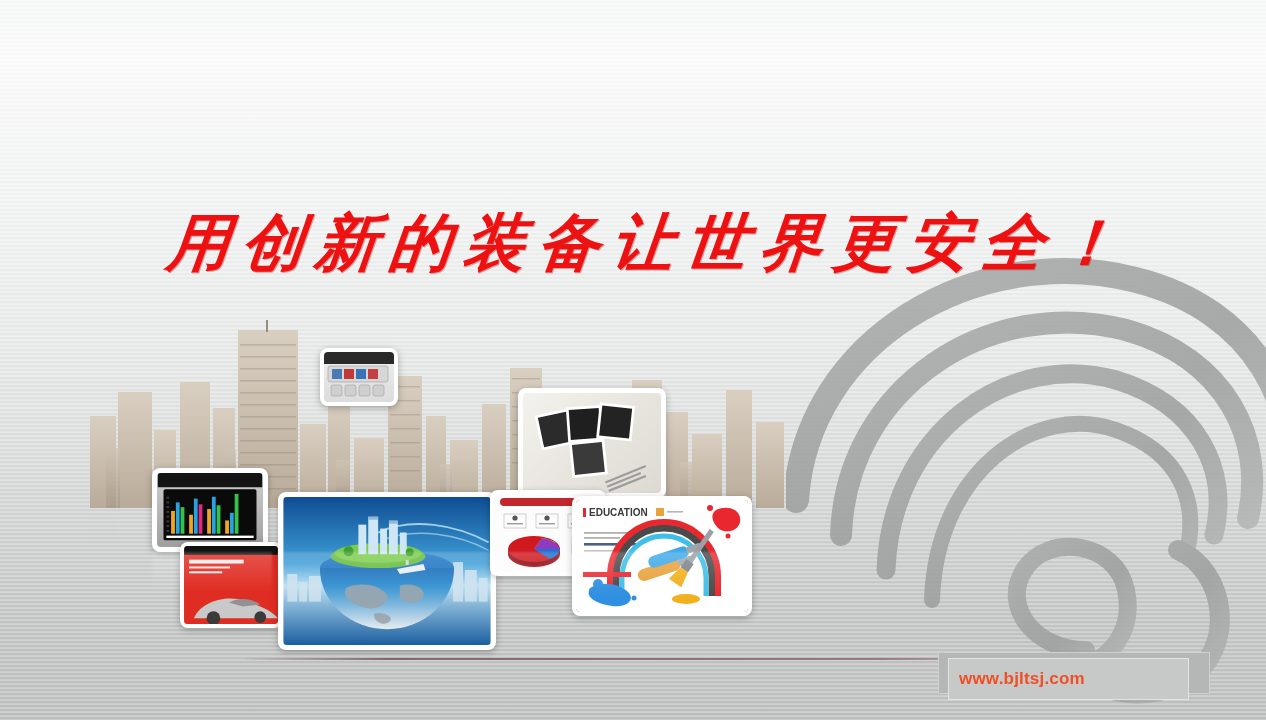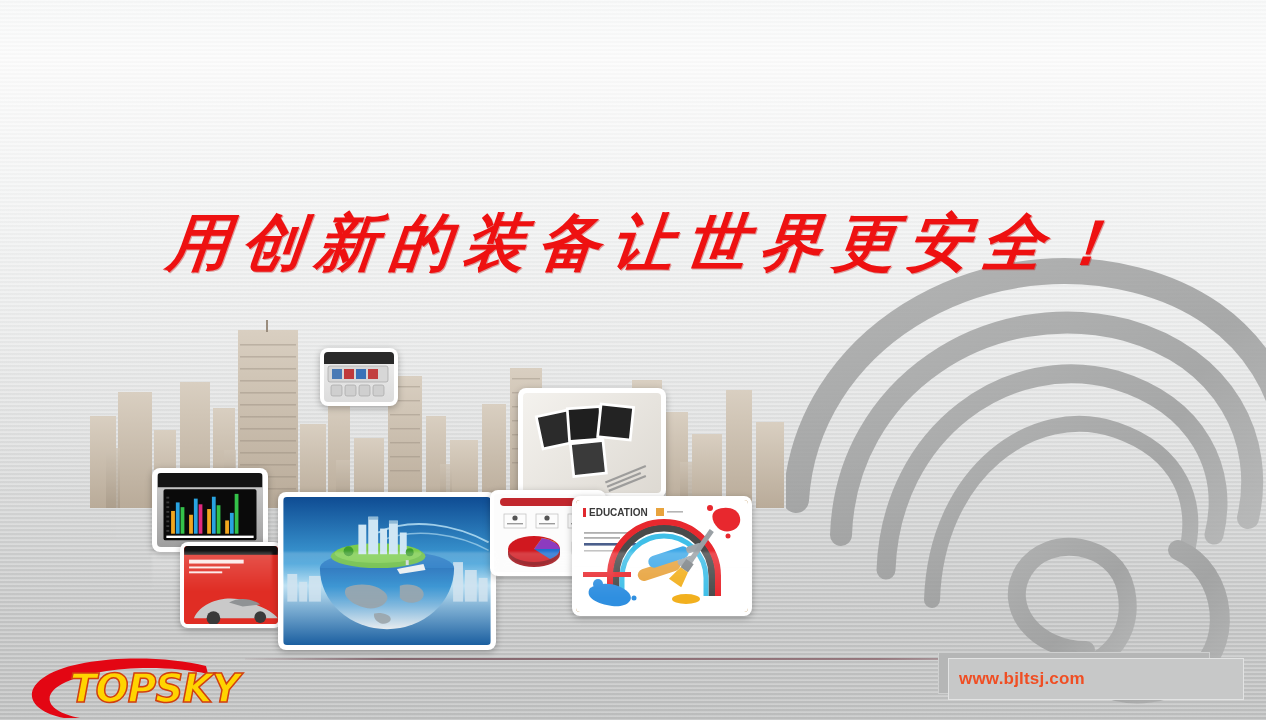--- a/index.html
+++ b/index.html
@@ -110,21 +110,21 @@
     position: absolute;
     left: 938px; top: 652px;
     width: 272px; height: 42px;
     background: #b5b6b6;
     border: 1px solid #cfd0d0;
     box-sizing: border-box;
   }
   .url-plate {
     position: absolute;
     left: 948px; top: 658px;
-    width: 296px; height: 42px;
+    width: 241px; height: 42px;
     background: #c7c8c8;
     border: 1px solid #e2e3e3;
     box-sizing: border-box;
     display: flex;
     align-items: center;
   }
   .url-text {
     font-size: 17px;
     font-weight: bold;
     color: #f04e23;
@@ -539,20 +539,14 @@
     </svg>
   </div>
 
   <div class="divider"></div>
 
   <div class="url-plate-back"></div>
   <div class="url-plate">
     <span class="url-text">www.bjltsj.com</span>
   </div>
 
-  <div class="logo">
-    <svg viewBox="0 0 212 60" style="position:absolute;left:0;top:0;width:212px;height:60px;">
-      <path d="M188 8 C 140 -4, 60 -2, 28 18 C 2 34, 14 54, 46 60 L 62 60 C 30 54, 22 38, 44 26 C 78 8, 146 6, 190 16 Z" fill="#e30613"></path>
-    </svg>
-    <div class="logo-text">TOPSKY</div>
-  </div>
 
 </div>
 
 </body></html>

